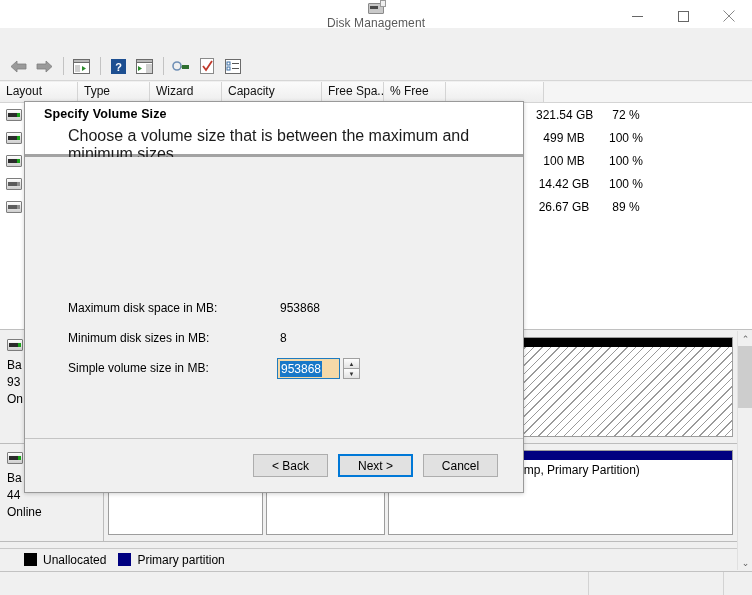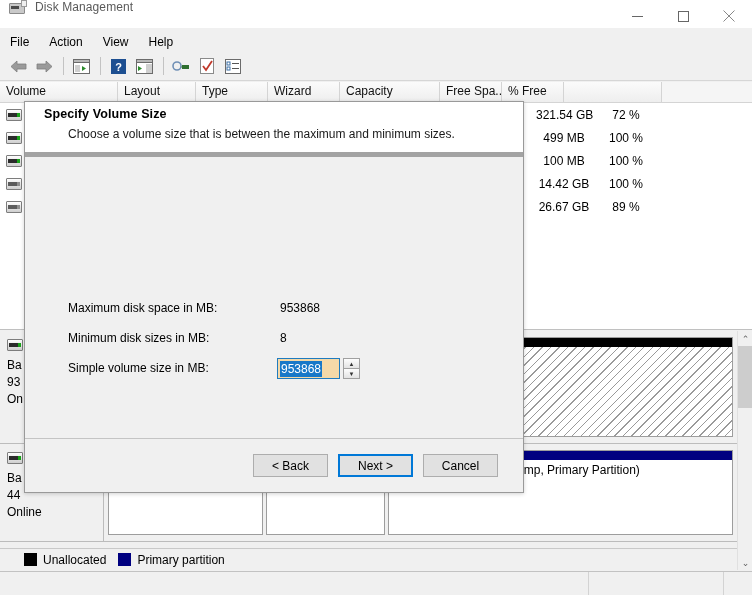--- a/index.html
+++ b/index.html
@@ -15,21 +15,21 @@
     position: relative;
     width: 752px; height: 595px;
     background: #f0f0f0;
   }
 
   
   .titlebar {
     position: absolute; top: 0; left: 0;
     width: 752px; height: 28px;
     background: #ffffff;
-    display: flex; align-items: flex-start;
+    display: flex; align-items: center; flex-direction: column;
   }
   .title-icon {
     margin-left: 9px; margin-right: 8px;
     width: 18px; height: 16px;
     position: relative; flex: none;
   }
   .title-icon .body {
     position: absolute; left: 0; top: 3px;
     width: 16px; height: 11px;
     background: #c9c9c9;
@@ -266,29 +266,29 @@
     font-size: 12px; color: #1a1a1a; padding-left: 11px;
   }
   .dlg-close {
     position: absolute; right: 0; top: 0;
     width: 42px; height: 29px;
     display: flex; align-items: center; justify-content: center;
     color: #3a3a3a;
   }
   .dlg-head {
     background: #ffffff; width: 100%; height: 55px;
-    border-bottom: 5px solid #a3a3a3;
+    border-bottom: 3px solid #a3a3a3;
     padding: 5px 0 0 19px;
   }
   .dlg-head h2 {
     margin: 0; font-size: 12.5px; font-weight: bold; color: #000;
     letter-spacing: 0.1px;
   }
   .dlg-head p {
-    margin: 6px 0 0 24px; font-size: 12px; color: #1a1a1a;
+    margin: 6px 0 0 24px; font-size: 16px; color: #1a1a1a;
   }
   .dlg-body {
     position: relative; height: 252px; background: #f0f0f0;
   }
   .field-row {
     position: absolute; font-size: 12px; color: #000;
   }
   .field-label { position: absolute; left: 43px; white-space: nowrap; }
   .field-value { position: absolute; left: 255px; white-space: nowrap; }
 
@@ -366,26 +366,20 @@
       </div>
       <div class="win-btn">
         <svg width="12" height="12" viewBox="0 0 12 12">
             <line x1="0.5" y1="0.5" x2="11.5" y2="11.5" stroke="#888" stroke-width="1"></line>
             <line x1="11.5" y1="0.5" x2="0.5" y2="11.5" stroke="#888" stroke-width="1"></line>
           </svg>
       </div>
     </div>
   </div>
 
-  <div class="menubar">
-    <div class="menu-item">File</div>
-    <div class="menu-item">Action</div>
-    <div class="menu-item">View</div>
-    <div class="menu-item">Help</div>
-  </div>
 
   <div class="toolbar">
     <div class="tb-btn">
       <svg width="19" height="15" viewBox="0 0 19 15">
           <path d="M8,2 L2,7.5 L8,13 L8,10 L17,10 L17,5 L8,5 Z" fill="#9a9a9a" stroke="#7d7d7d" stroke-width="0.8"></path>
         </svg>
     </div>
     <div class="tb-btn">
       <svg width="19" height="15" viewBox="0 0 19 15">
           <path d="M11,2 L17,7.5 L11,13 L11,10 L2,10 L2,5 L11,5 Z" fill="#9a9a9a" stroke="#7d7d7d" stroke-width="0.8"></path>
@@ -435,21 +429,20 @@
           <rect x="2" y="3" width="3" height="3" fill="none" stroke="#3a6ea5"></rect>
           <rect x="2" y="8" width="3" height="3" fill="none" stroke="#3a6ea5"></rect>
           <line x1="7" y1="4.5" x2="14" y2="4.5" stroke="#555"></line>
           <line x1="7" y1="9.5" x2="14" y2="9.5" stroke="#555"></line>
         </svg>
     </div>
   </div>
 
   <div class="listview">
     <div class="lv-header">
-      <div class="lv-col" style="width:118px">Volume</div>
       <div class="lv-col" style="width:78px">Layout</div>
       <div class="lv-col" style="width:72px">Type</div>
       <div class="lv-col" style="width:72px">Wizard</div>
       <div class="lv-col" style="width:100px">Capacity</div>
       <div class="lv-col" style="width:62px">Free Spa...</div>
       <div class="lv-col" style="width:62px">% Free</div>
       <div class="lv-col" style="width:98px"></div>
     </div>
     <div class="lv-rows">
 

